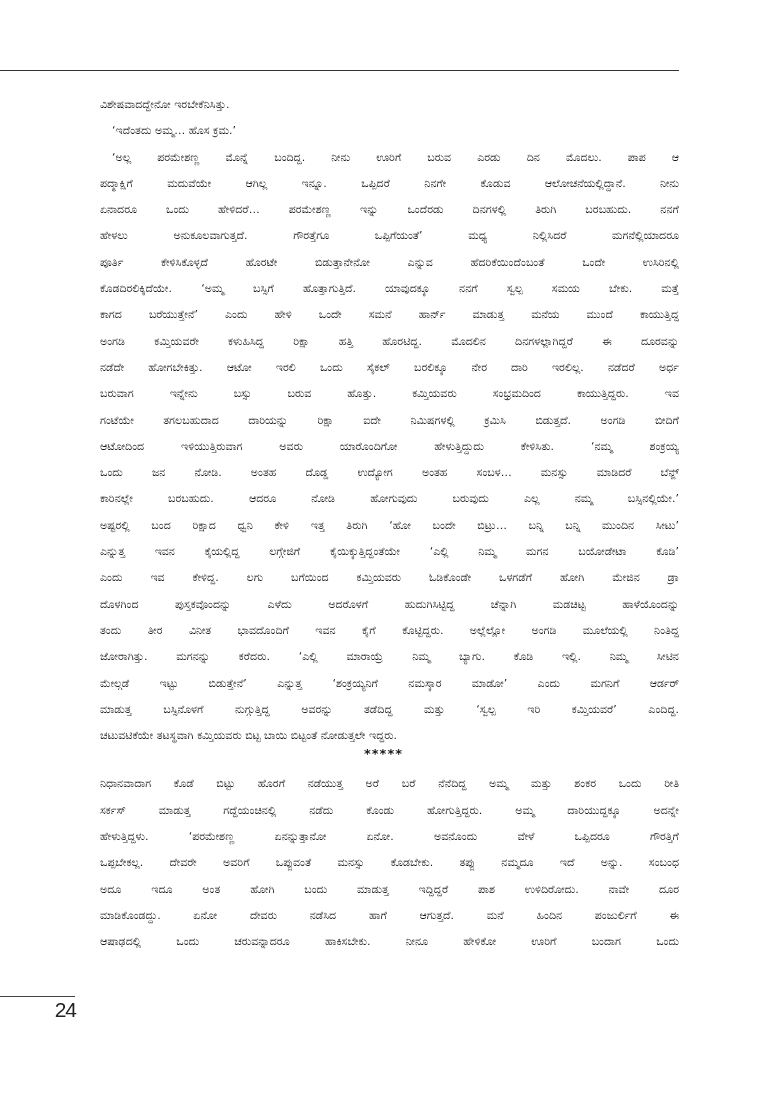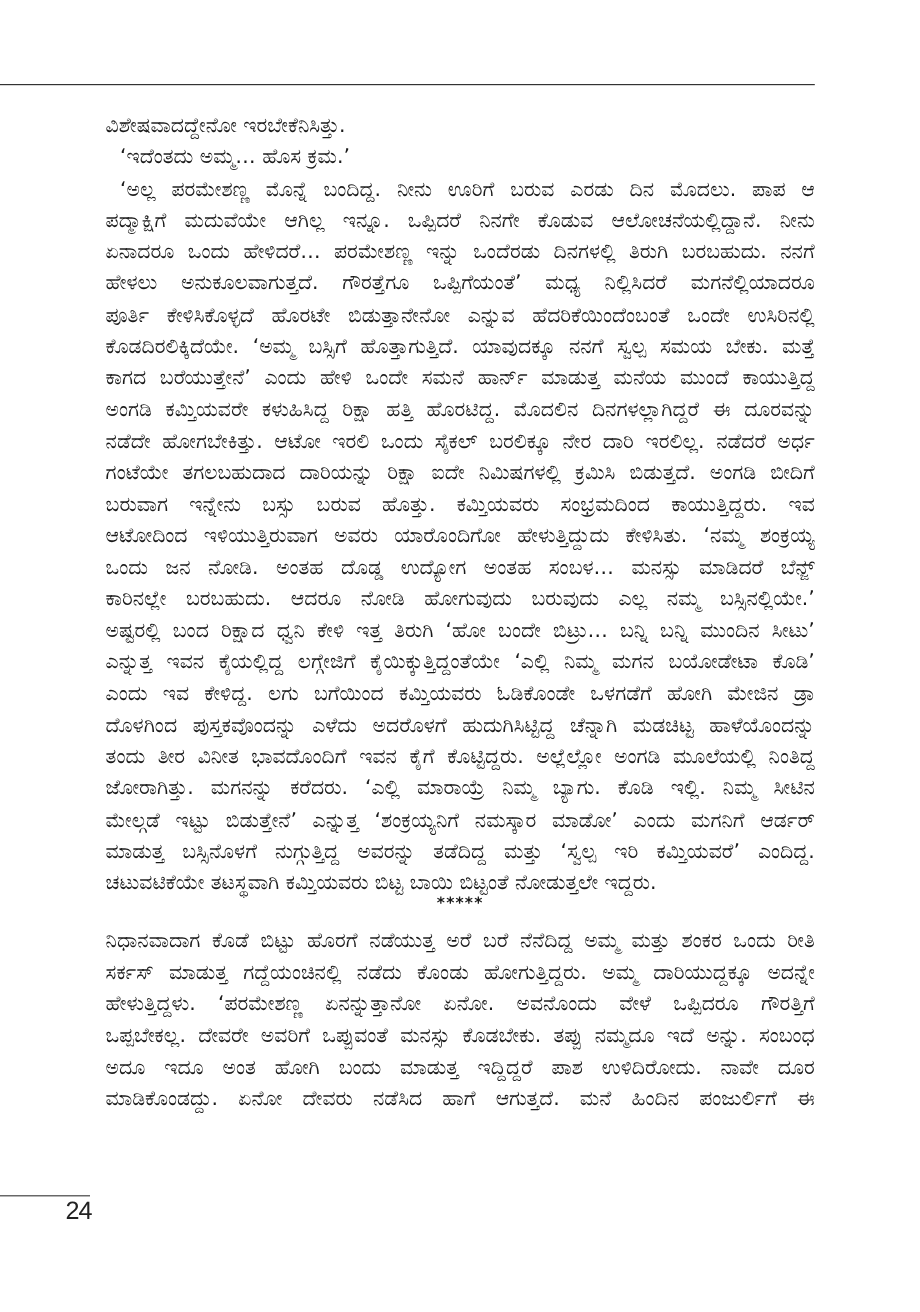--- a/index.html
+++ b/index.html
@@ -6,22 +6,22 @@
     body { width: 767px; height: 1093px; position: relative; overflow: hidden;
            font-family: "DejaVu Sans", sans-serif; color: #1a1a1a; }
     .top-rule { position: absolute; left: 0; top: 70px; width: 679px; height: 0;
                 border-top: 1.5px solid #333; }
     .bottom-rule { position: absolute; left: 0; top: 996px; width: 75px; height: 0;
                    border-top: 1.5px solid #444; }
     .page-number { position: absolute; left: 50px; top: 998px; width: 26px;
                    font-family: "Liberation Sans", sans-serif; font-weight: normal;
                    font-size: 21px; color: #222; text-align: right; letter-spacing: -1px; }
     .text-body { position: absolute; left: 88px; top: 92px; width: 591px; }
-    .line { height: 26.3px; line-height: 26.3px; font-size: 17px; white-space: nowrap;
-            overflow: visible; }
+    .line { height: 26.3px; line-height: 26.3px; font-size: 11px; white-space: nowrap;
+            overflow: visible; margin-left: 12px; }
     .line.justify { text-align: justify; text-align-last: justify; white-space: normal;
                     overflow: hidden; }
     .line.left { text-align: left; }
     .line.indent { padding-left: 12px; }
     .separator { height: 18px; line-height: 14px; text-align: center; font-size: 13px;
                  font-weight: bold; letter-spacing: 1px; margin-top: -2px; margin-bottom: 6px; }
   </style>
 </head>
 <body>
 
@@ -32,37 +32,38 @@
     <div class="line left indent">‘ಇದೆಂತದು ಅಮ್ಮ… ಹೊಸ ಕ್ರಮ.’</div>
     <div class="line justify indent">‘ಅಲ್ಲ ಪರಮೇಶಣ್ಣ ಮೊನ್ನೆ ಬಂದಿದ್ದ. ನೀನು ಊರಿಗೆ ಬರುವ ಎರಡು ದಿನ ಮೊದಲು. ಪಾಪ ಆ</div>
     <div class="line justify">ಪದ್ಮಾಕ್ಷಿಗೆ ಮದುವೆಯೇ ಆಗಿಲ್ಲ ಇನ್ನೂ. ಒಪ್ಪಿದರೆ ನಿನಗೇ ಕೊಡುವ ಆಲೋಚನೆಯಲ್ಲಿದ್ದಾನೆ. ನೀನು</div>
     <div class="line justify">ಏನಾದರೂ ಒಂದು ಹೇಳಿದರೆ… ಪರಮೇಶಣ್ಣ ಇನ್ನು ಒಂದೆರಡು ದಿನಗಳಲ್ಲಿ ತಿರುಗಿ ಬರಬಹುದು. ನನಗೆ</div>
     <div class="line justify">ಹೇಳಲು ಅನುಕೂಲವಾಗುತ್ತದೆ. ಗೌರತ್ತೆಗೂ ಒಪ್ಪಿಗೆಯಂತೆ’ ಮಧ್ಯ ನಿಲ್ಲಿಸಿದರೆ ಮಗನೆಲ್ಲಿಯಾದರೂ</div>
     <div class="line justify">ಪೂರ್ತಿ ಕೇಳಿಸಿಕೊಳ್ಳದೆ ಹೊರಟೇ ಬಿಡುತ್ತಾನೇನೋ ಎನ್ನುವ ಹೆದರಿಕೆಯಿಂದೆಂಬಂತೆ ಒಂದೇ ಉಸಿರಿನಲ್ಲಿ</div>
     <div class="line justify">ಕೊಡದಿರಲಿಕ್ಕಿದೆಯೇ. ‘ಅಮ್ಮ ಬಸ್ಸಿಗೆ ಹೊತ್ತಾಗುತ್ತಿದೆ. ಯಾವುದಕ್ಕೂ ನನಗೆ ಸ್ವಲ್ಪ ಸಮಯ ಬೇಕು. ಮತ್ತೆ</div>
     <div class="line justify">ಕಾಗದ ಬರೆಯುತ್ತೇನೆ’ ಎಂದು ಹೇಳಿ ಒಂದೇ ಸಮನೆ ಹಾರ್ನ್ ಮಾಡುತ್ತ ಮನೆಯ ಮುಂದೆ ಕಾಯುತ್ತಿದ್ದ</div>
     <div class="line justify">ಅಂಗಡಿ ಕಮ್ತಿಯವರೇ ಕಳುಹಿಸಿದ್ದ ರಿಕ್ಷಾ ಹತ್ತಿ ಹೊರಟಿದ್ದ. ಮೊದಲಿನ ದಿನಗಳಲ್ಲಾಗಿದ್ದರೆ ಈ ದೂರವನ್ನು</div>
     <div class="line justify">ನಡೆದೇ ಹೋಗಬೇಕಿತ್ತು. ಆಟೋ ಇರಲಿ ಒಂದು ಸೈಕಲ್ ಬರಲಿಕ್ಕೂ ನೇರ ದಾರಿ ಇರಲಿಲ್ಲ. ನಡೆದರೆ ಅರ್ಧ</div>
+    <div class="line justify">ಬರುವಾಗ ಇನ್ನೇನು ಬಸ್ಸು ಬರುವ ಹೊತ್ತು. ಕಮ್ತಿಯವರು ಸಂಭ್ರಮದಿಂದ ಕಾಯುತ್ತಿದ್ದರು. ಇವ</div>
     <div class="line justify">ಗಂಟೆಯೇ ತಗಲಬಹುದಾದ ದಾರಿಯನ್ನು ರಿಕ್ಷಾ ಐದೇ ನಿಮಿಷಗಳಲ್ಲಿ ಕ್ರಮಿಸಿ ಬಿಡುತ್ತದೆ. ಅಂಗಡಿ ಬೀದಿಗೆ</div>
-    <div class="line justify">ಬರುವಾಗ ಇನ್ನೇನು ಬಸ್ಸು ಬರುವ ಹೊತ್ತು. ಕಮ್ತಿಯವರು ಸಂಭ್ರಮದಿಂದ ಕಾಯುತ್ತಿದ್ದರು. ಇವ</div>
     <div class="line justify">ಆಟೋದಿಂದ ಇಳಿಯುತ್ತಿರುವಾಗ ಅವರು ಯಾರೊಂದಿಗೋ ಹೇಳುತ್ತಿದ್ದುದು ಕೇಳಿಸಿತು. ‘ನಮ್ಮ ಶಂಕ್ರಯ್ಯ</div>
     <div class="line justify">ಒಂದು ಜನ ನೋಡಿ. ಅಂತಹ ದೊಡ್ಡ ಉದ್ಯೋಗ ಅಂತಹ ಸಂಬಳ… ಮನಸ್ಸು ಮಾಡಿದರೆ ಬೆನ್ಜ್</div>
     <div class="line justify">ಕಾರಿನಲ್ಲೇ ಬರಬಹುದು. ಆದರೂ ನೋಡಿ ಹೋಗುವುದು ಬರುವುದು ಎಲ್ಲ ನಮ್ಮ ಬಸ್ಸಿನಲ್ಲಿಯೇ.’</div>
     <div class="line justify">ಅಷ್ಟರಲ್ಲಿ ಬಂದ ರಿಕ್ಷಾದ ಧ್ವನಿ ಕೇಳಿ ಇತ್ತ ತಿರುಗಿ ‘ಹೋ ಬಂದೇ ಬಿಟ್ರು… ಬನ್ನಿ ಬನ್ನಿ ಮುಂದಿನ ಸೀಟು’</div>
     <div class="line justify">ಎನ್ನುತ್ತ ಇವನ ಕೈಯಲ್ಲಿದ್ದ ಲಗ್ಗೇಜಿಗೆ ಕೈಯಿಕ್ಕುತ್ತಿದ್ದಂತೆಯೇ ‘ಎಲ್ಲಿ ನಿಮ್ಮ ಮಗನ ಬಯೋಡೇಟಾ ಕೊಡಿ’</div>
     <div class="line justify">ಎಂದು ಇವ ಕೇಳಿದ್ದ. ಲಗು ಬಗೆಯಿಂದ ಕಮ್ತಿಯವರು ಓಡಿಕೊಂಡೇ ಒಳಗಡೆಗೆ ಹೋಗಿ ಮೇಜಿನ ಡ್ರಾ</div>
     <div class="line justify">ದೊಳಗಿಂದ ಪುಸ್ತಕವೊಂದನ್ನು ಎಳೆದು ಅದರೊಳಗೆ ಹುದುಗಿಸಿಟ್ಟಿದ್ದ ಚೆನ್ನಾಗಿ ಮಡಚಿಟ್ಟ ಹಾಳೆಯೊಂದನ್ನು</div>
     <div class="line justify">ತಂದು ತೀರ ವಿನೀತ ಭಾವದೊಂದಿಗೆ ಇವನ ಕೈಗೆ ಕೊಟ್ಟಿದ್ದರು. ಅಲ್ಲೆಲ್ಲೋ ಅಂಗಡಿ ಮೂಲೆಯಲ್ಲಿ ನಿಂತಿದ್ದ</div>
     <div class="line justify">ಜೋರಾಗಿತ್ತು. ಮಗನನ್ನು ಕರೆದರು. ‘ಎಲ್ಲಿ ಮಾರಾಯ್ರೆ ನಿಮ್ಮ ಬ್ಯಾಗು. ಕೊಡಿ ಇಲ್ಲಿ. ನಿಮ್ಮ ಸೀಟಿನ</div>
     <div class="line justify">ಮೇಲ್ಗಡೆ ಇಟ್ಟು ಬಿಡುತ್ತೇನೆ’ ಎನ್ನುತ್ತ ‘ಶಂಕ್ರಯ್ಯನಿಗೆ ನಮಸ್ಕಾರ ಮಾಡೋ’ ಎಂದು ಮಗನಿಗೆ ಆರ್ಡರ್</div>
     <div class="line justify">ಮಾಡುತ್ತ ಬಸ್ಸಿನೊಳಗೆ ನುಗ್ಗುತ್ತಿದ್ದ ಅವರನ್ನು ತಡೆದಿದ್ದ ಮತ್ತು ‘ಸ್ವಲ್ಪ ಇರಿ ಕಮ್ತಿಯವರೆ’ ಎಂದಿದ್ದ.</div>
     <div class="line left">ಚಟುವಟಿಕೆಯೇ ತಟಸ್ಥವಾಗಿ ಕಮ್ತಿಯವರು ಬಿಟ್ಟ ಬಾಯಿ ಬಿಟ್ಟಂತೆ ನೋಡುತ್ತಲೇ ಇದ್ದರು.</div>
     <div class="separator">*****</div>
     <div class="line justify">ನಿಧಾನವಾದಾಗ ಕೊಡೆ ಬಿಟ್ಟು ಹೊರಗೆ ನಡೆಯುತ್ತ ಅರೆ ಬರೆ ನೆನೆದಿದ್ದ ಅಮ್ಮ ಮತ್ತು ಶಂಕರ ಒಂದು ರೀತಿ</div>
     <div class="line justify">ಸರ್ಕಸ್ ಮಾಡುತ್ತ ಗದ್ದೆಯಂಚಿನಲ್ಲಿ ನಡೆದು ಕೊಂಡು ಹೋಗುತ್ತಿದ್ದರು. ಅಮ್ಮ ದಾರಿಯುದ್ದಕ್ಕೂ ಅದನ್ನೇ</div>
     <div class="line justify">ಹೇಳುತ್ತಿದ್ದಳು. ‘ಪರಮೇಶಣ್ಣ ಏನನ್ನುತ್ತಾನೋ ಏನೋ. ಅವನೊಂದು ವೇಳೆ ಒಪ್ಪಿದರೂ ಗೌರತ್ತಿಗೆ</div>
     <div class="line justify">ಒಪ್ಪಬೇಕಲ್ಲ. ದೇವರೇ ಅವರಿಗೆ ಒಪ್ಪುವಂತೆ ಮನಸ್ಸು ಕೊಡಬೇಕು. ತಪ್ಪು ನಮ್ಮದೂ ಇದೆ ಅನ್ನು. ಸಂಬಂಧ</div>
     <div class="line justify">ಅದೂ ಇದೂ ಅಂತ ಹೋಗಿ ಬಂದು ಮಾಡುತ್ತ ಇದ್ದಿದ್ದರೆ ಪಾಶ ಉಳಿದಿರೋದು. ನಾವೇ ದೂರ</div>
     <div class="line justify">ಮಾಡಿಕೊಂಡದ್ದು. ಏನೋ ದೇವರು ನಡೆಸಿದ ಹಾಗೆ ಆಗುತ್ತದೆ. ಮನೆ ಹಿಂದಿನ ಪಂಜುರ್ಲಿಗೆ ಈ</div>
+    <div class="line justify">ಆಷಾಢದಲ್ಲಿ ಒಂದು ಚರುವನ್ನಾದರೂ ಹಾಕಿಸಬೇಕು. ನೀನೂ ಹೇಳಿಕೋ ಊರಿಗೆ ಬಂದಾಗ ಒಂದು</div>
   </div>
 
 <div class="bottom-rule"></div>
 <div class="page-number">24</div>
 
 </body></html>

